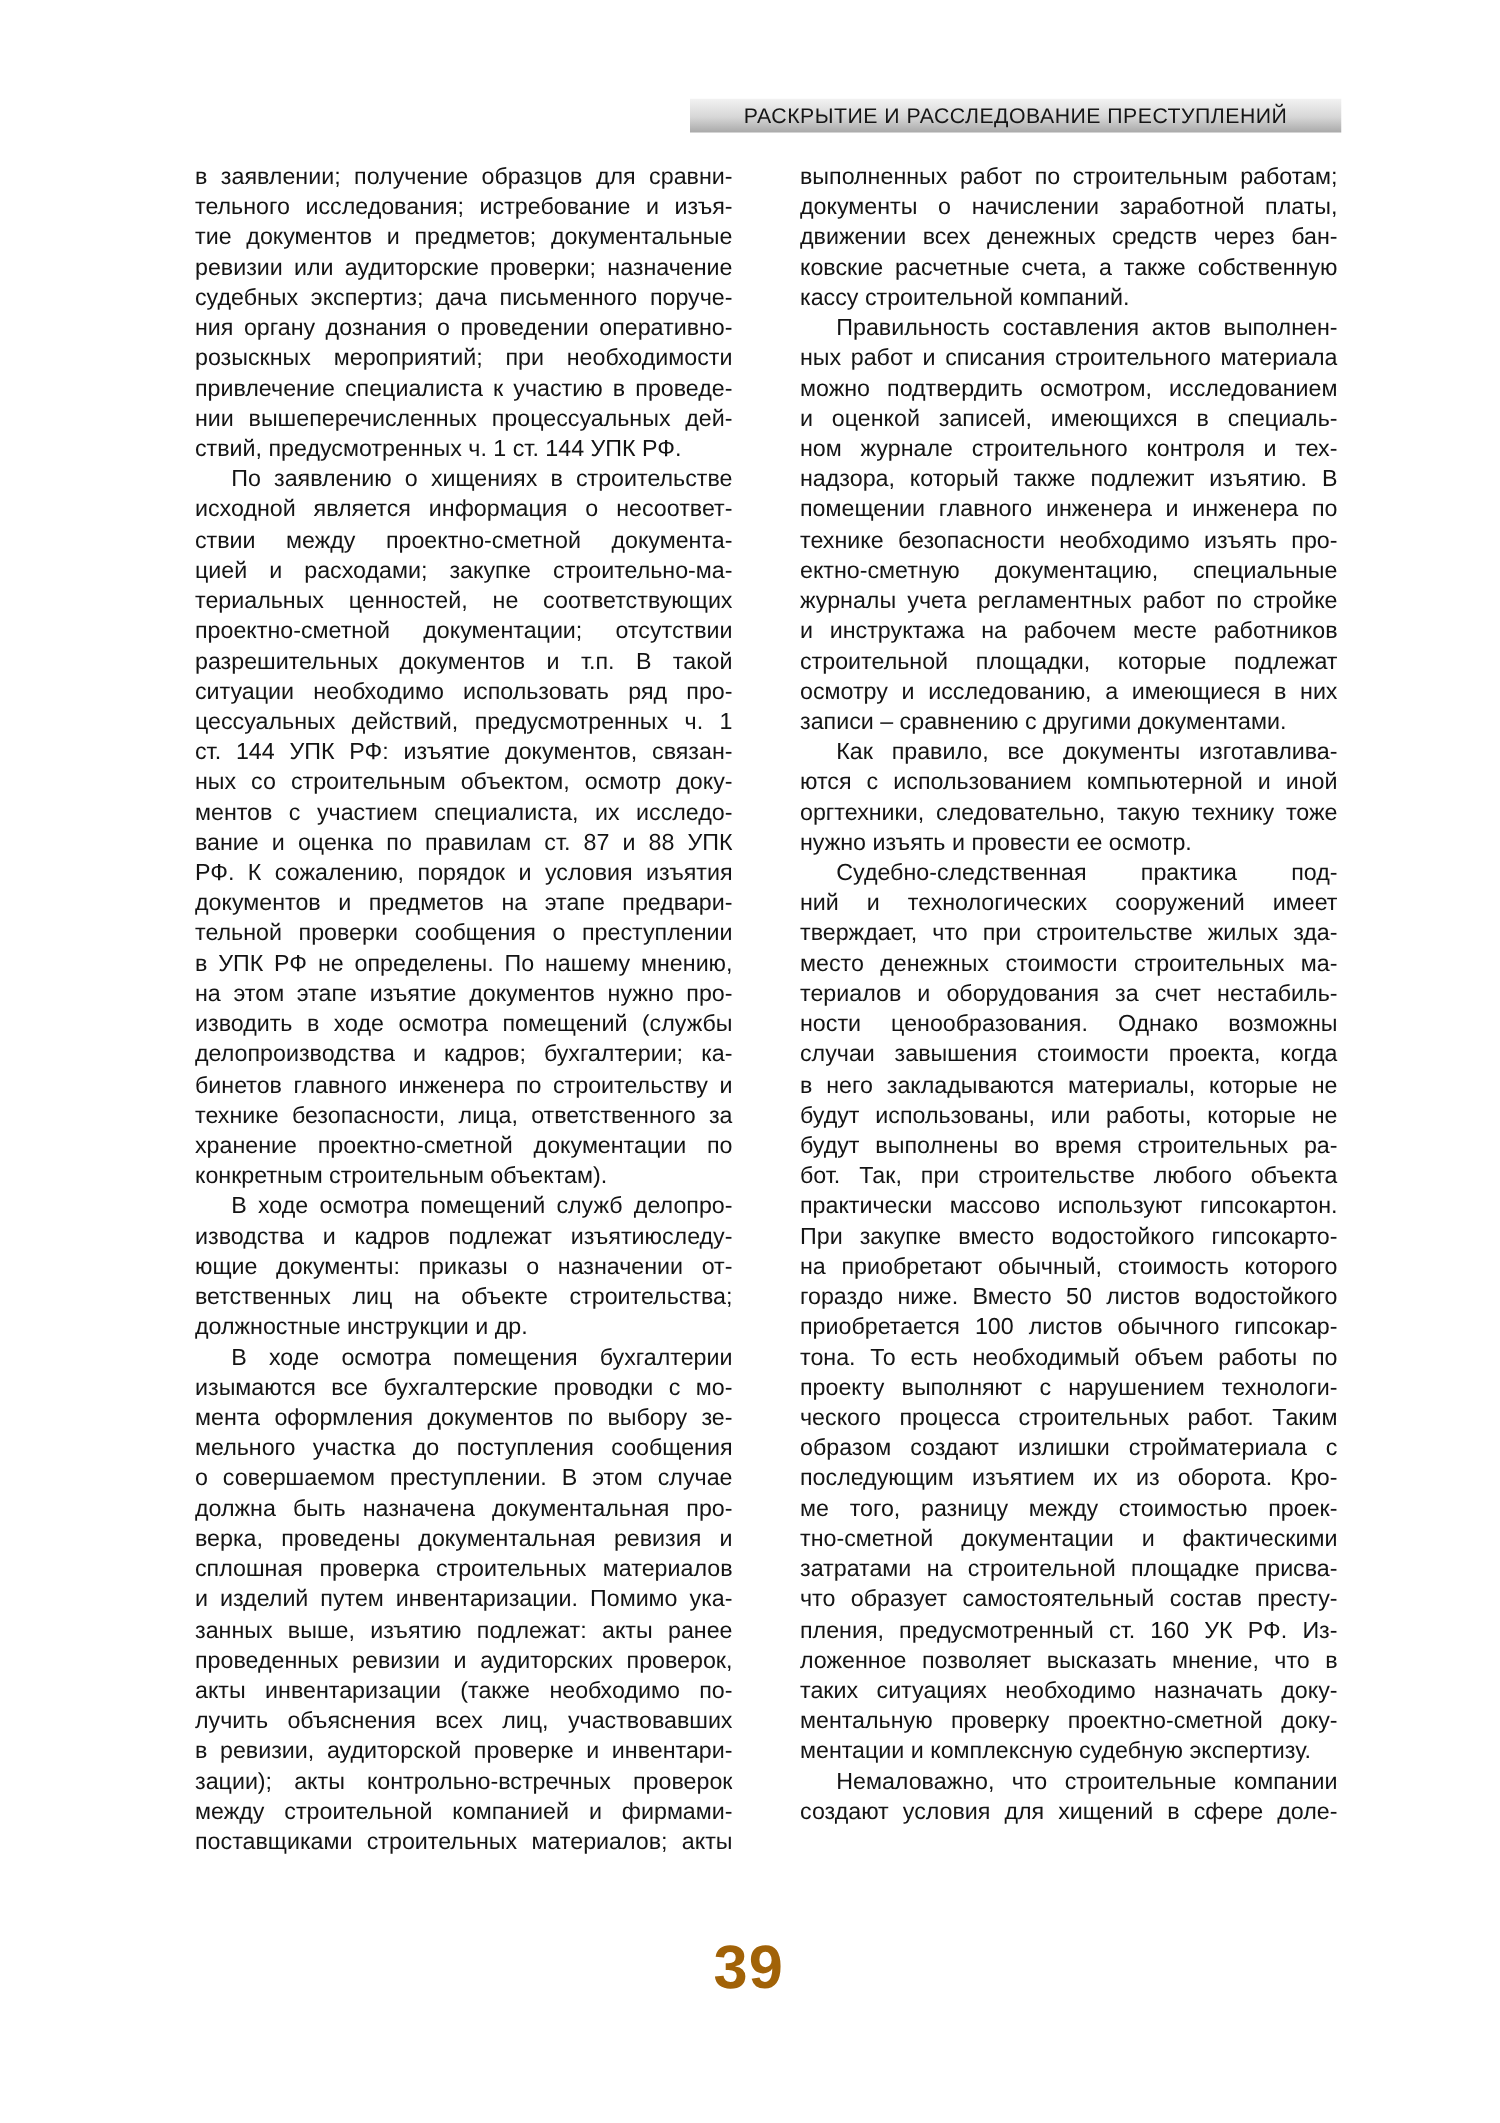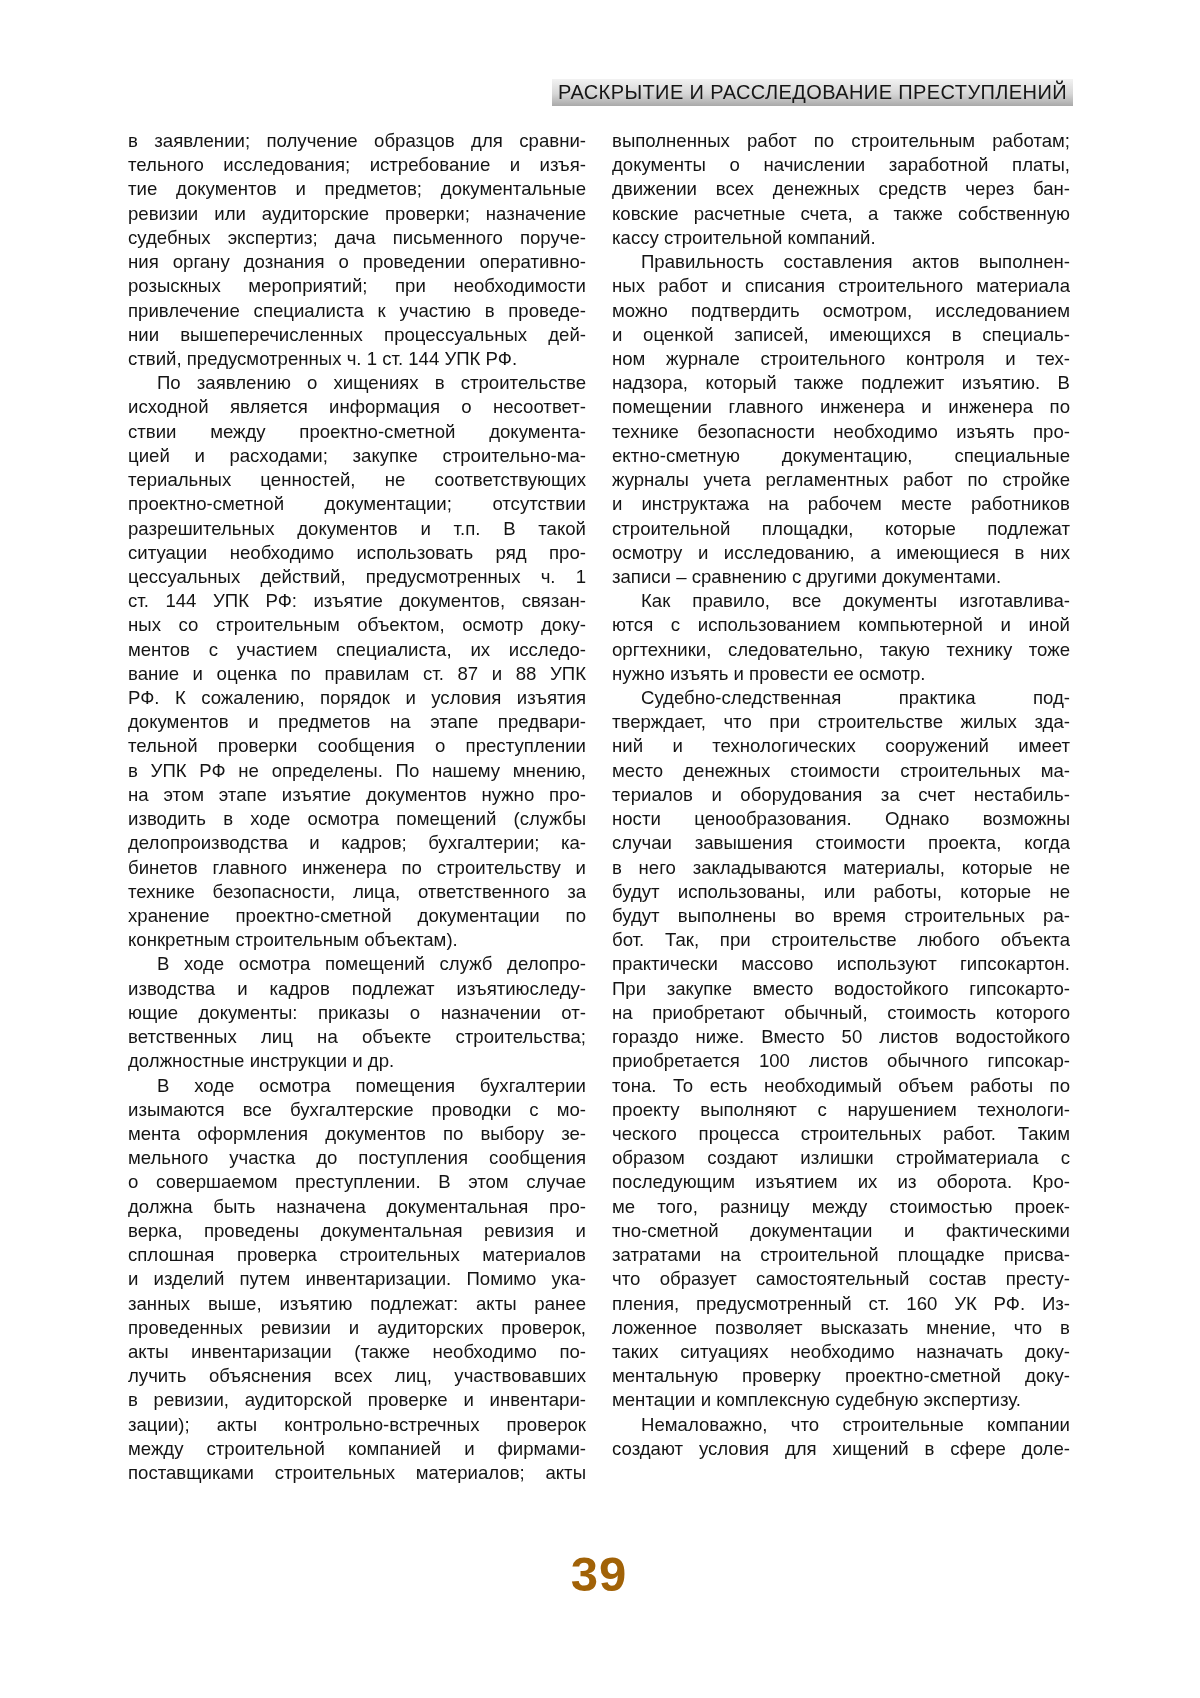--- a/index.html
+++ b/index.html
@@ -26,35 +26,36 @@
     top: 79px;
     left: 552px;
     width: 521px;
     height: 27px;
     background: linear-gradient(180deg, #f2f2f2 0%, #d6d6d6 55%, #a9a9a9 100%);
     display: flex;
     align-items: center;
     justify-content: center;
   }
   .header-bar span {
-    font-size: 20px;
+    font-size: 17px;
     letter-spacing: 0.4px;
     color: #151515;
     white-space: nowrap;
   }
   .columns {
     position: absolute;
     top: 129px;
     left: 128px;
     width: 942px;
     display: flex;
     gap: 26px;
   }
   .col {
     width: 458px;
+    margin-left: 28px;
   }
   .tline {
     height: 24.22px;
     line-height: 24.22px;
     font-size: 18.6px;
     color: #141414;
     text-align: left;
     overflow: hidden;
   }
   .tline.j {
@@ -162,22 +163,22 @@
         <div class="tline j">журналы учета регламентных работ по стройке</div>
         <div class="tline j">и инструктажа на рабочем месте работников</div>
         <div class="tline j">строительной площадки, которые подлежат</div>
         <div class="tline j">осмотру и исследованию, а имеющиеся в них</div>
         <div class="tline">записи – сравнению с другими документами.</div>
         <div class="tline j p">Как правило, все документы изготавлива-</div>
         <div class="tline j">ются с использованием компьютерной и иной</div>
         <div class="tline j">оргтехники, следовательно, такую технику тоже</div>
         <div class="tline">нужно изъять и провести ее осмотр.</div>
         <div class="tline j p">Судебно-следственная практика под-</div>
+        <div class="tline j">ний и технологических сооружений имеет</div>
         <div class="tline j">тверждает, что при строительстве жилых зда-</div>
-        <div class="tline j">ний и технологических сооружений имеет</div>
         <div class="tline j">место денежных стоимости строительных ма-</div>
         <div class="tline j">териалов и оборудования за счет нестабиль-</div>
         <div class="tline j">ности ценообразования. Однако возможны</div>
         <div class="tline j">случаи завышения стоимости проекта, когда</div>
         <div class="tline j">в него закладываются материалы, которые не</div>
         <div class="tline j">будут использованы, или работы, которые не</div>
         <div class="tline j">будут выполнены во время строительных ра-</div>
         <div class="tline j">бот. Так, при строительстве любого объекта</div>
         <div class="tline j">практически массово используют гипсокартон.</div>
         <div class="tline j">При закупке вместо водостойкого гипсокарто-</div>

